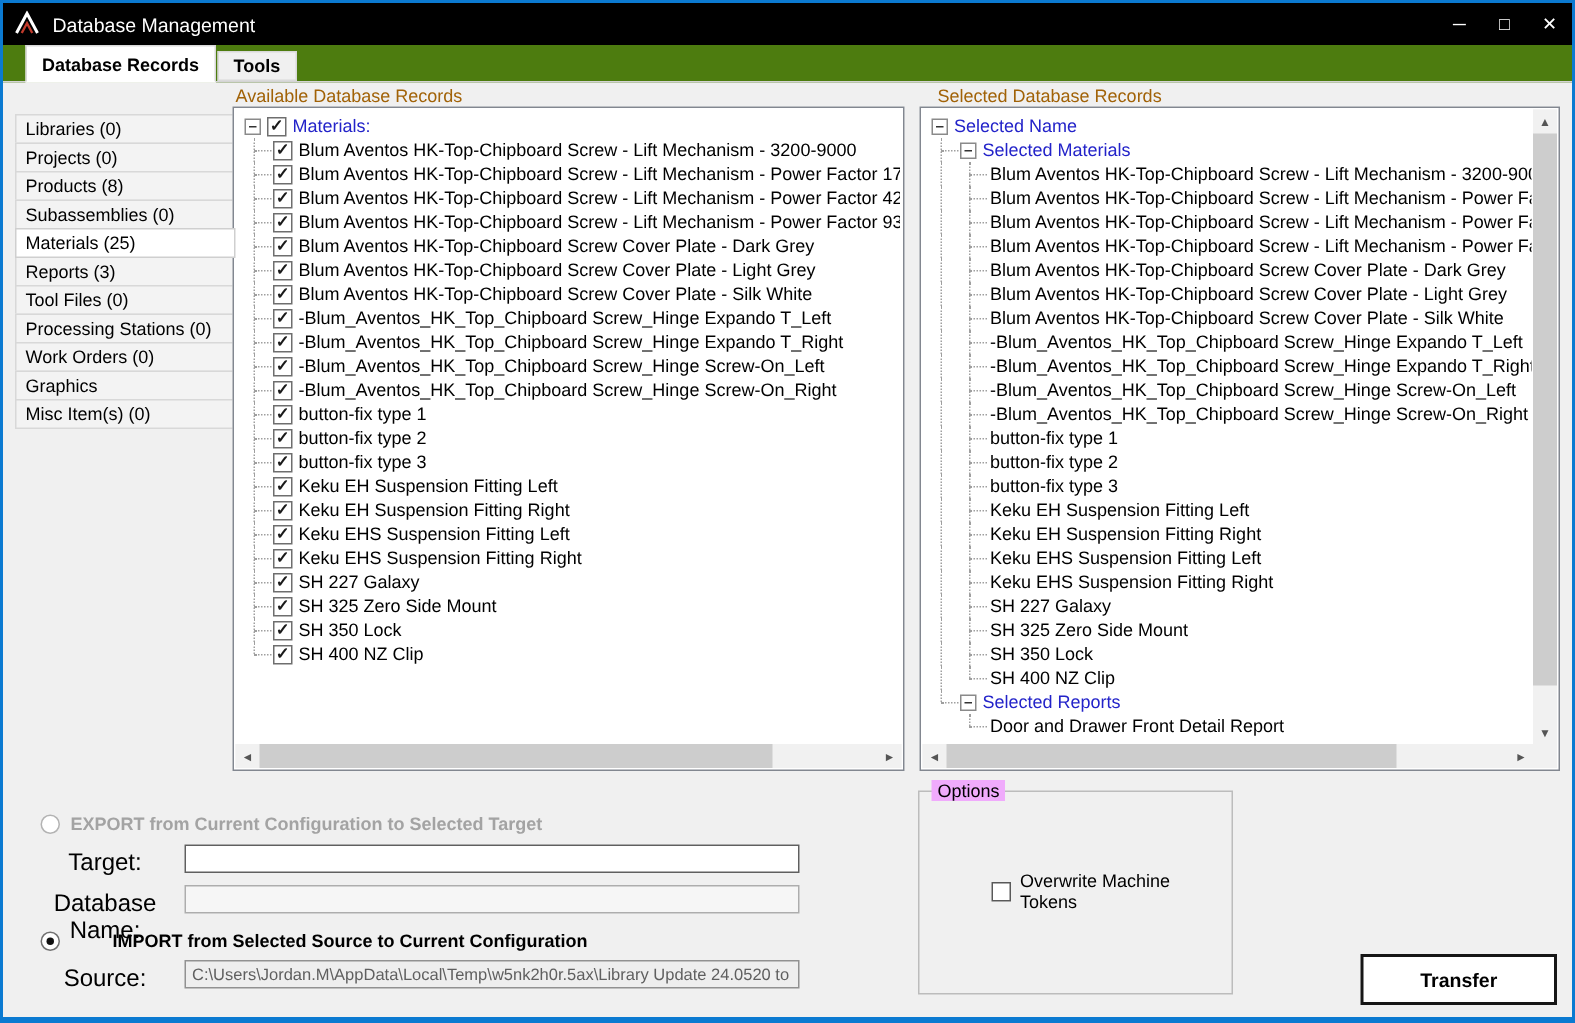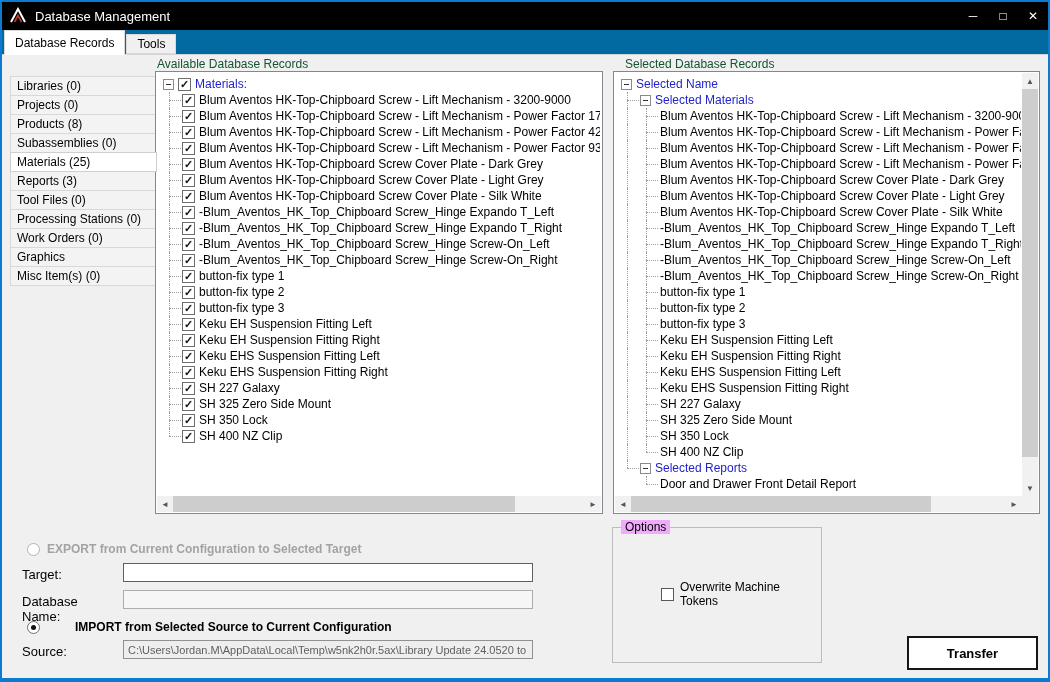--- a/index.html
+++ b/index.html
@@ -9,34 +9,34 @@
     border:2px solid #0b7ad1;border-bottom-width:4px;overflow:hidden;}
 
   
   .titlebar{position:absolute;left:0;top:0;right:0;height:28px;background:#000;display:flex;align-items:center;z-index:5;}
   .app-icon{width:18px;height:18px;margin-left:7px;flex:none;}
   .title-text{color:#fff;font-size:13px;margin-left:8px;}
   .win-controls{margin-left:auto;display:flex;height:100%;}
   .winbtn{width:30px;display:flex;align-items:center;justify-content:center;color:#fff;font-size:12px;cursor:default;}
 
   
-  .tabstrip{position:absolute;left:0;top:28px;right:0;height:25px;background:#0369a1;border-bottom:1px solid #d4d4d4;
-    display:flex;align-items:flex-end;padding-left:2px;z-index:4;}
+  .tabstrip{position:absolute;left:0;top:28px;right:0;height:25px;background:#4d7c0f;border-bottom:1px solid #d4d4d4;
+    display:flex;align-items:flex-end;padding-left:15px;z-index:4;font-weight:bold;}
   .tab{height:20px;line-height:19px;padding:0 10px;font-size:12px;background:#f0f0f0;border:1px solid #d9d9d9;margin-right:1px;}
   .tab.active{height:25px;line-height:24px;background:#fff;border-bottom:1px solid #fff;margin-bottom:-1px;}
 
   
   .sidebar{position:absolute;left:8px;top:74px;width:147px;}
   .side-item{height:20px;line-height:19px;background:#f3f3f3;border:1px solid #d8d8d8;margin-top:-1px;
     padding-left:6px;font-size:12px;color:#000;}
   .side-item:first-child{margin-top:0;}
   .side-item.selected{background:#ffffff;border-color:#cfcfcf;position:relative;z-index:1;}
 
   
-  .panel-label{position:absolute;font-size:12px;color:#14532d;}
+  .panel-label{position:absolute;font-size:12px;color:#a16207;}
   .panel{position:absolute;background:#fff;border:1px solid #828790;}
   .tree{position:absolute;overflow:hidden;}
   .trow{position:relative;height:16px;display:flex;align-items:center;font-size:12px;white-space:nowrap;overflow:hidden;}
   .gv{position:absolute;top:0;bottom:0;width:0;border-left:1px dotted #9f9f9f;}
   .gv.half{bottom:50%;}
   .gh{position:absolute;top:50%;height:0;border-top:1px dotted #9f9f9f;}
   .expander{width:11px;height:11px;border:1px solid #8a8a8a;background:#fff;position:relative;flex:none;margin-right:4px;z-index:1;}
   .expander::before{content:"";position:absolute;left:2px;right:2px;top:4px;height:1px;background:#333;}
   .cb{width:13px;height:13px;border:1px solid #6e6e6e;background:#fff;flex:none;margin-right:4px;display:flex;
     align-items:center;justify-content:center;font-size:11px;font-weight:bold;color:#1a1a1a;z-index:1;line-height:1;}
@@ -52,21 +52,21 @@
   .vscroll .sbtn.down{position:absolute;bottom:0;left:0;}
   .corner{position:absolute;width:16px;height:16px;right:1px;bottom:1px;background:#f1f1f1;}
 
   
   .radio-row{position:absolute;display:flex;align-items:center;height:16px;}
   .radio{width:13px;height:13px;border:1px solid #707070;border-radius:50%;background:#fff;margin-right:7px;flex:none;position:relative;}
   .radio.disabled{border-color:#b3b3b3;}
   .radio.checked::after{content:"";position:absolute;left:3px;top:3px;width:5px;height:5px;border-radius:50%;background:#111;}
   .radio-label{font-size:12px;font-weight:bold;color:#000;}
   .radio-label.grey{color:#a3a3a3;}
-  .fld-label{position:absolute;left:20px;width:96px;text-align:left;font-size:13px;color:#000;}
+  .fld-label{position:absolute;left:20px;width:96px;text-align:center;font-size:16px;color:#000;}
   .fld{position:absolute;height:19px;font-family:"Liberation Sans",sans-serif;font-size:11px;padding:0 4px;
     border:1px solid #5f5f5f;background:#fff;color:#444;}
   .fld.dim{border-color:#adadad;background:#f6f6f6;}
   .fld.src{border-color:#919191;background:#eeeeee;color:#5f5f5f;}
 
   
   .groupbox{position:absolute;border:1px solid #bcbcbc;}
   .groupbox .legend{position:absolute;top:-8px;left:8px;background:#f0abfc;padding:0 4px;font-size:12px;color:#000;}
   .chk-row{position:absolute;display:flex;align-items:center;padding-left:36px;}
   .chk{width:13px;height:13px;border:1px solid #595959;background:#fff;margin-right:6px;flex:none;}

